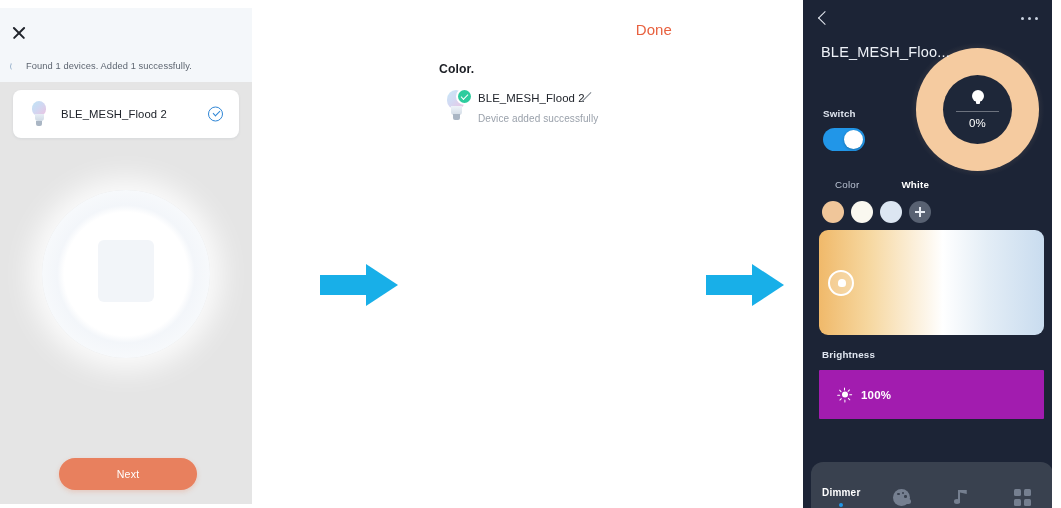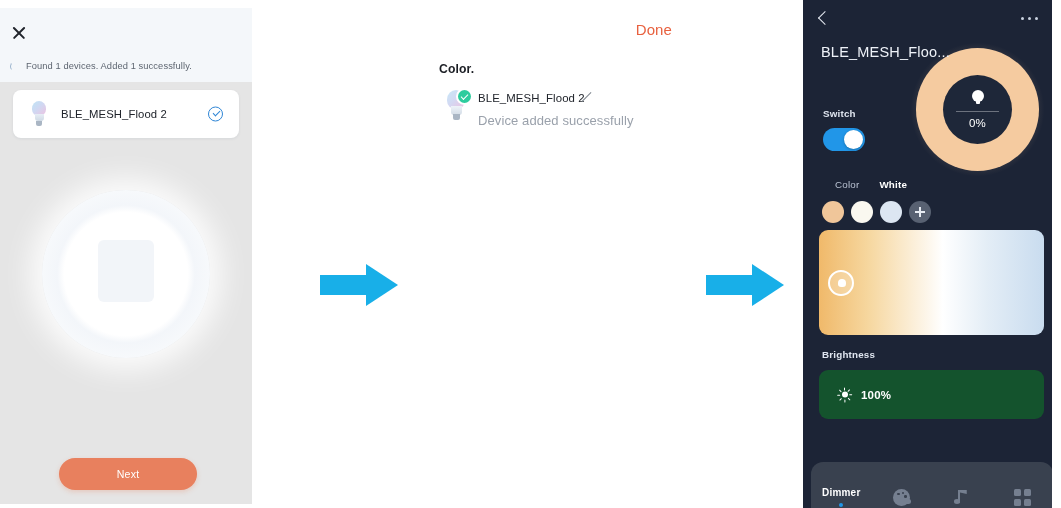--- a/index.html
+++ b/index.html
@@ -148,21 +148,21 @@
     position:absolute;left:34px;top:4px;font-size:11.4px;color:#20242b;letter-spacing:.1px;
   }
   .edit-pencil{
     position:absolute;left:138px;top:4px;width:13px;height:13px;cursor:pointer;
   }
   .edit-pencil:before{
     content:"";position:absolute;left:0px;top:9px;width:13px;height:1.3px;
     background:#7c838c;transform:rotate(-45deg);transform-origin:left center;
   }
   .added-sub{
-    position:absolute;left:34px;top:25px;font-size:13px;color:#9aa1ab;letter-spacing:.1px;
+    position:absolute;left:34px;top:25px;font-size:10px;color:#9aa1ab;letter-spacing:.1px;
   }
 
   
   #panel-control{
     position:absolute;left:803px;top:0;width:249px;height:508px;
     background:#1c2436;overflow:hidden;
   }
   .back-chevron{
     position:absolute;left:14px;top:12px;width:12px;height:12px;cursor:pointer;
   }
@@ -220,21 +220,21 @@
     position:absolute;left:20px;top:128px;width:42px;height:23px;border-radius:12px;
     background:#2196e8;cursor:pointer;z-index:3;
   }
   .toggle .knob{
     position:absolute;right:2px;top:2px;width:19px;height:19px;border-radius:50%;
     background:#ffffff;box-shadow:0 1px 3px rgba(0,0,0,.25);
   }
 
   .tabs-cw{position:absolute;left:32px;top:179px;display:flex;gap:20px;z-index:3;}
   .tab-cw{font-size:9.8px;color:#b9c2d2;letter-spacing:.2px;cursor:pointer;}
-  .tab-cw.active{color:#ffffff;font-weight:bold;}
+  .tab-cw.active{color:#ffffff;font-weight:bold;margin-left:22px;}
 
   .swatches{position:absolute;left:19px;top:201px;display:flex;gap:7px;z-index:3;}
   .sw{width:22px;height:22px;border-radius:50%;cursor:pointer;}
   .sw-add{
     width:22px;height:22px;border-radius:50%;background:#586172;cursor:pointer;
     position:relative;
   }
   .sw-add:before,.sw-add:after{
     content:"";position:absolute;background:#e7ebf2;
   }
@@ -255,22 +255,22 @@
   .grad-handle:after{
     content:"";position:absolute;left:8px;top:7px;width:8px;height:8px;border-radius:50% 50% 40% 40%;
     background:#ffffff;
   }
 
   .lbl-bright{
     position:absolute;left:19px;top:349px;font-size:9.8px;color:#dfe5ef;
     font-weight:bold;letter-spacing:.2px;
   }
   .bright-slider{
-    position:absolute;left:16px;top:370px;width:225px;height:49px;border-radius:9px;
-    background:#14532d;overflow:hidden;cursor:pointer;
+    position:absolute;left:16px;top:370px;width:225px;height:49px;border-radius:1px;
+    background:#a21caf;overflow:hidden;cursor:pointer;
   }
   .sun-icon{
     position:absolute;left:18px;top:50%;transform:translateY(-50%);
     width:15px;height:15px;
   }
   .sun-icon .core{
     position:absolute;left:4.5px;top:4.5px;width:6px;height:6px;border-radius:50%;
     background:#ffffff;
   }
   .sun-icon i{

